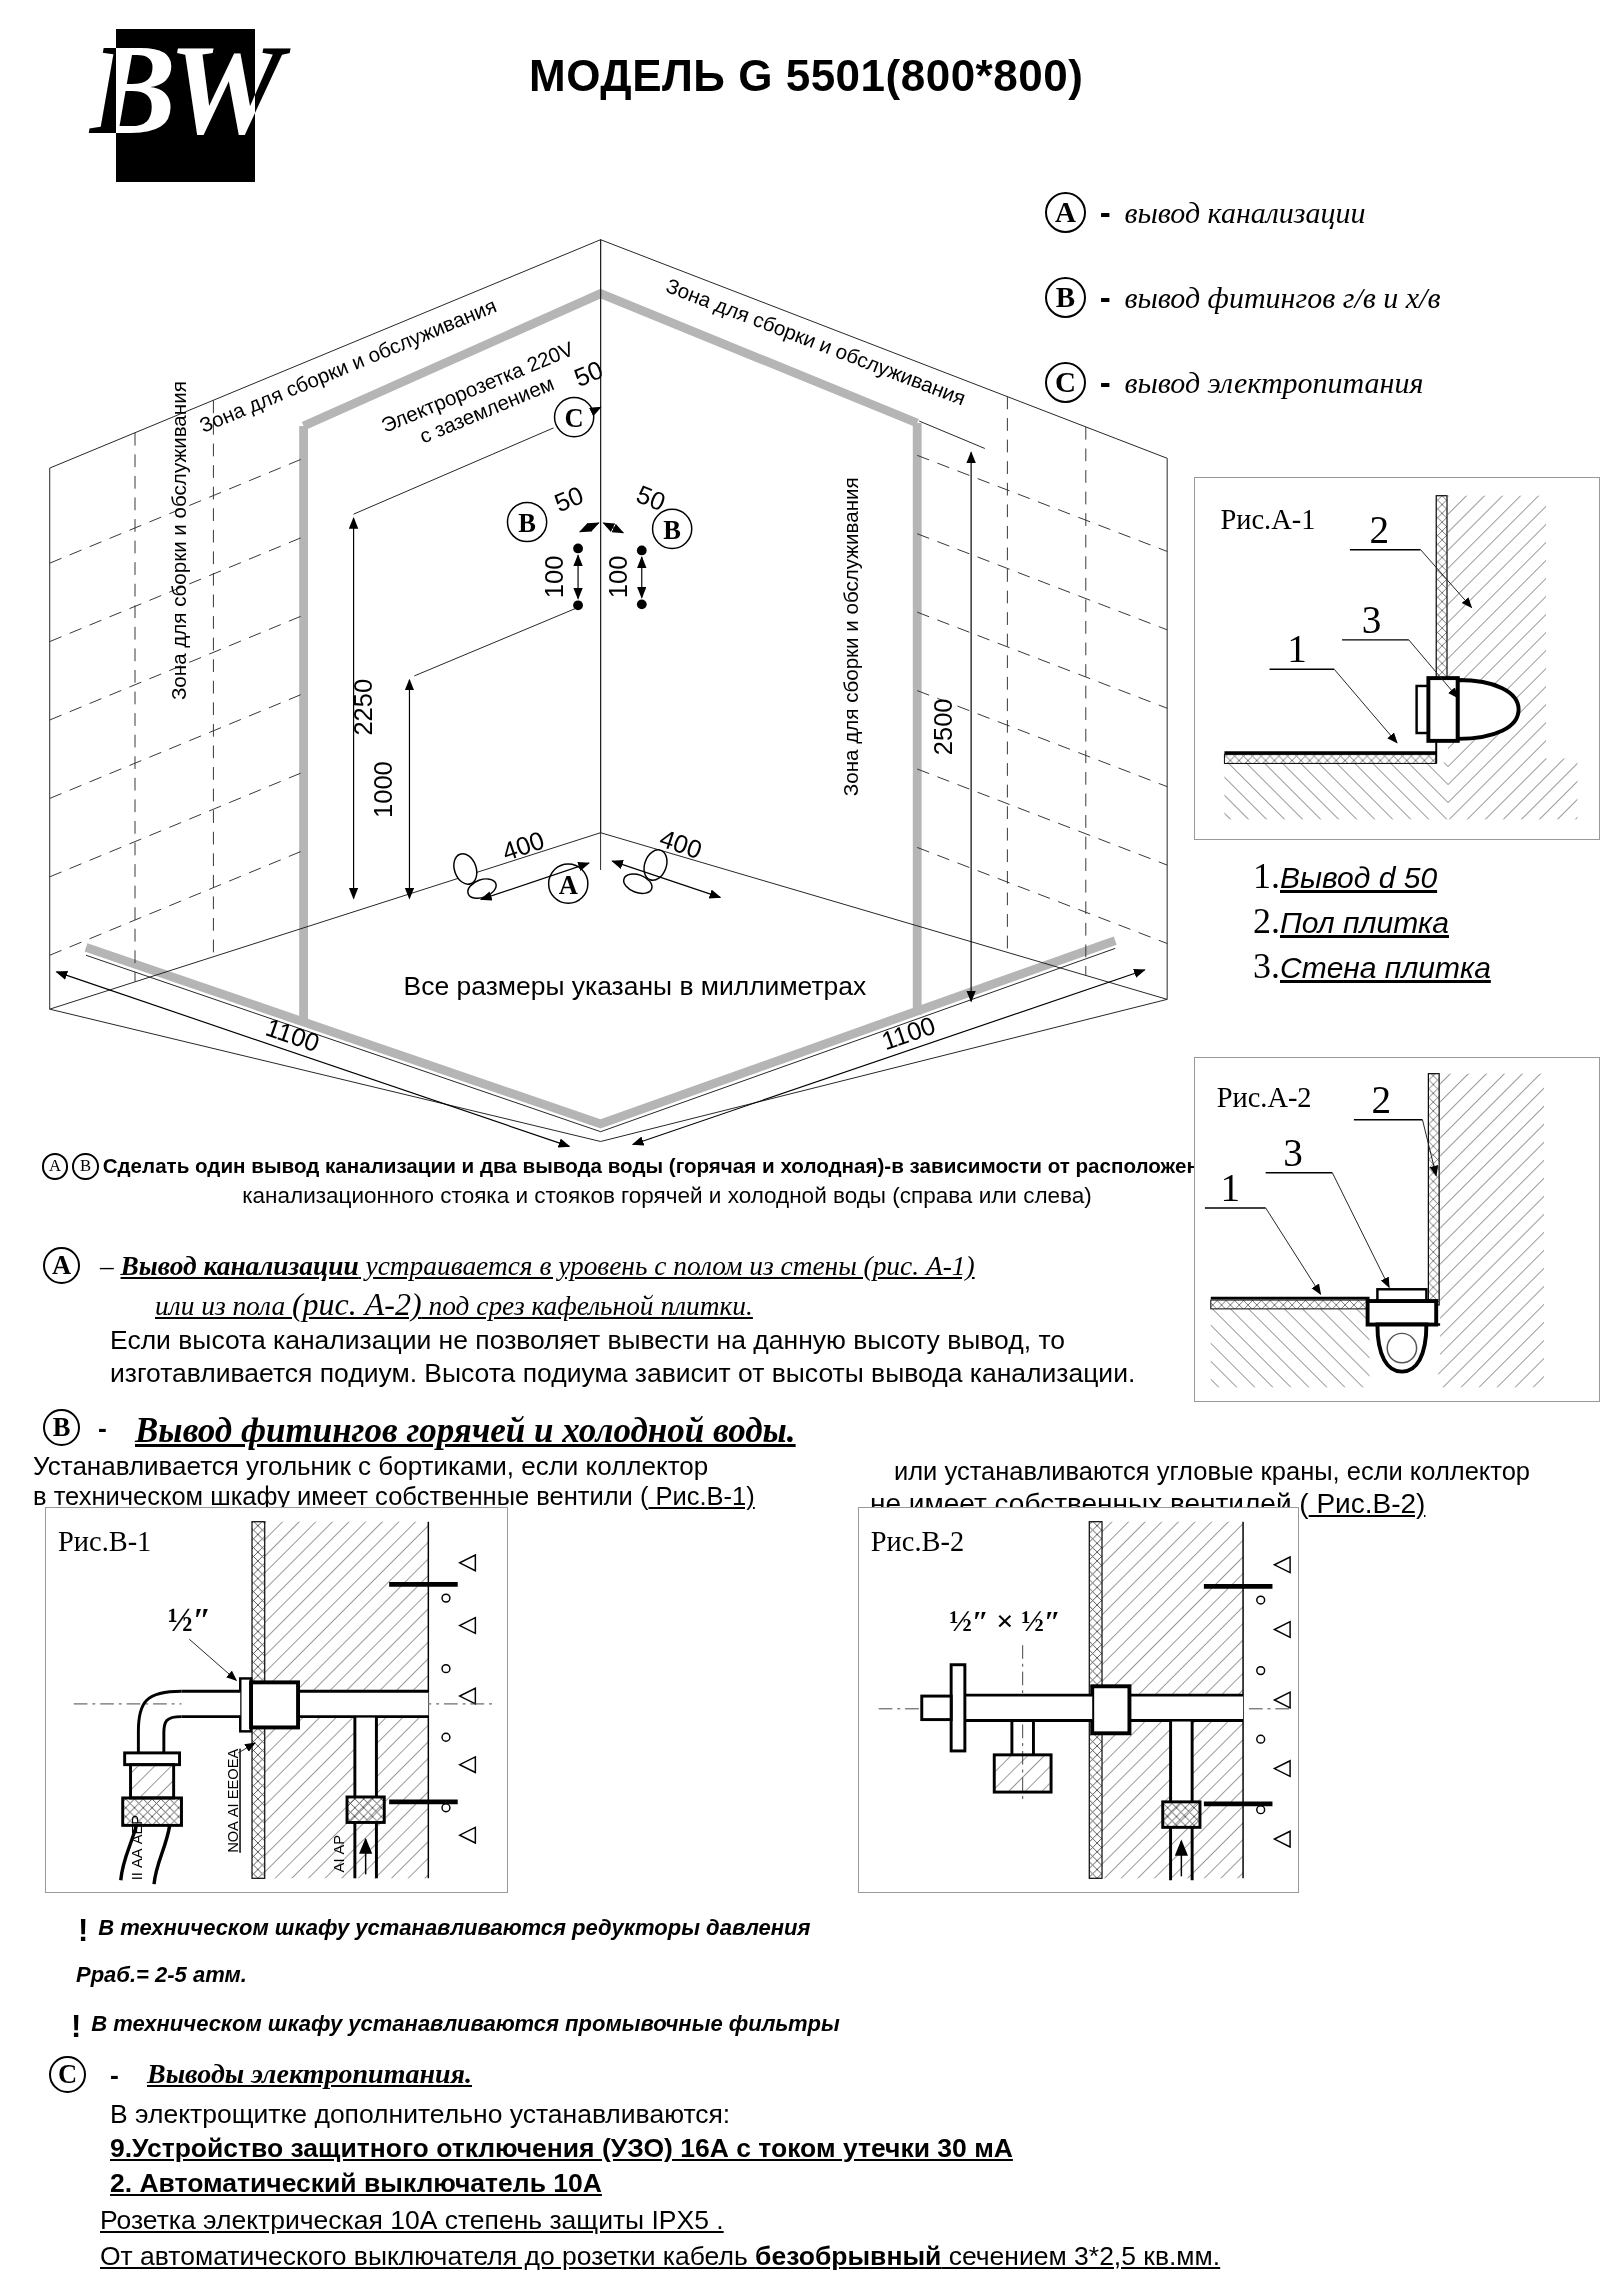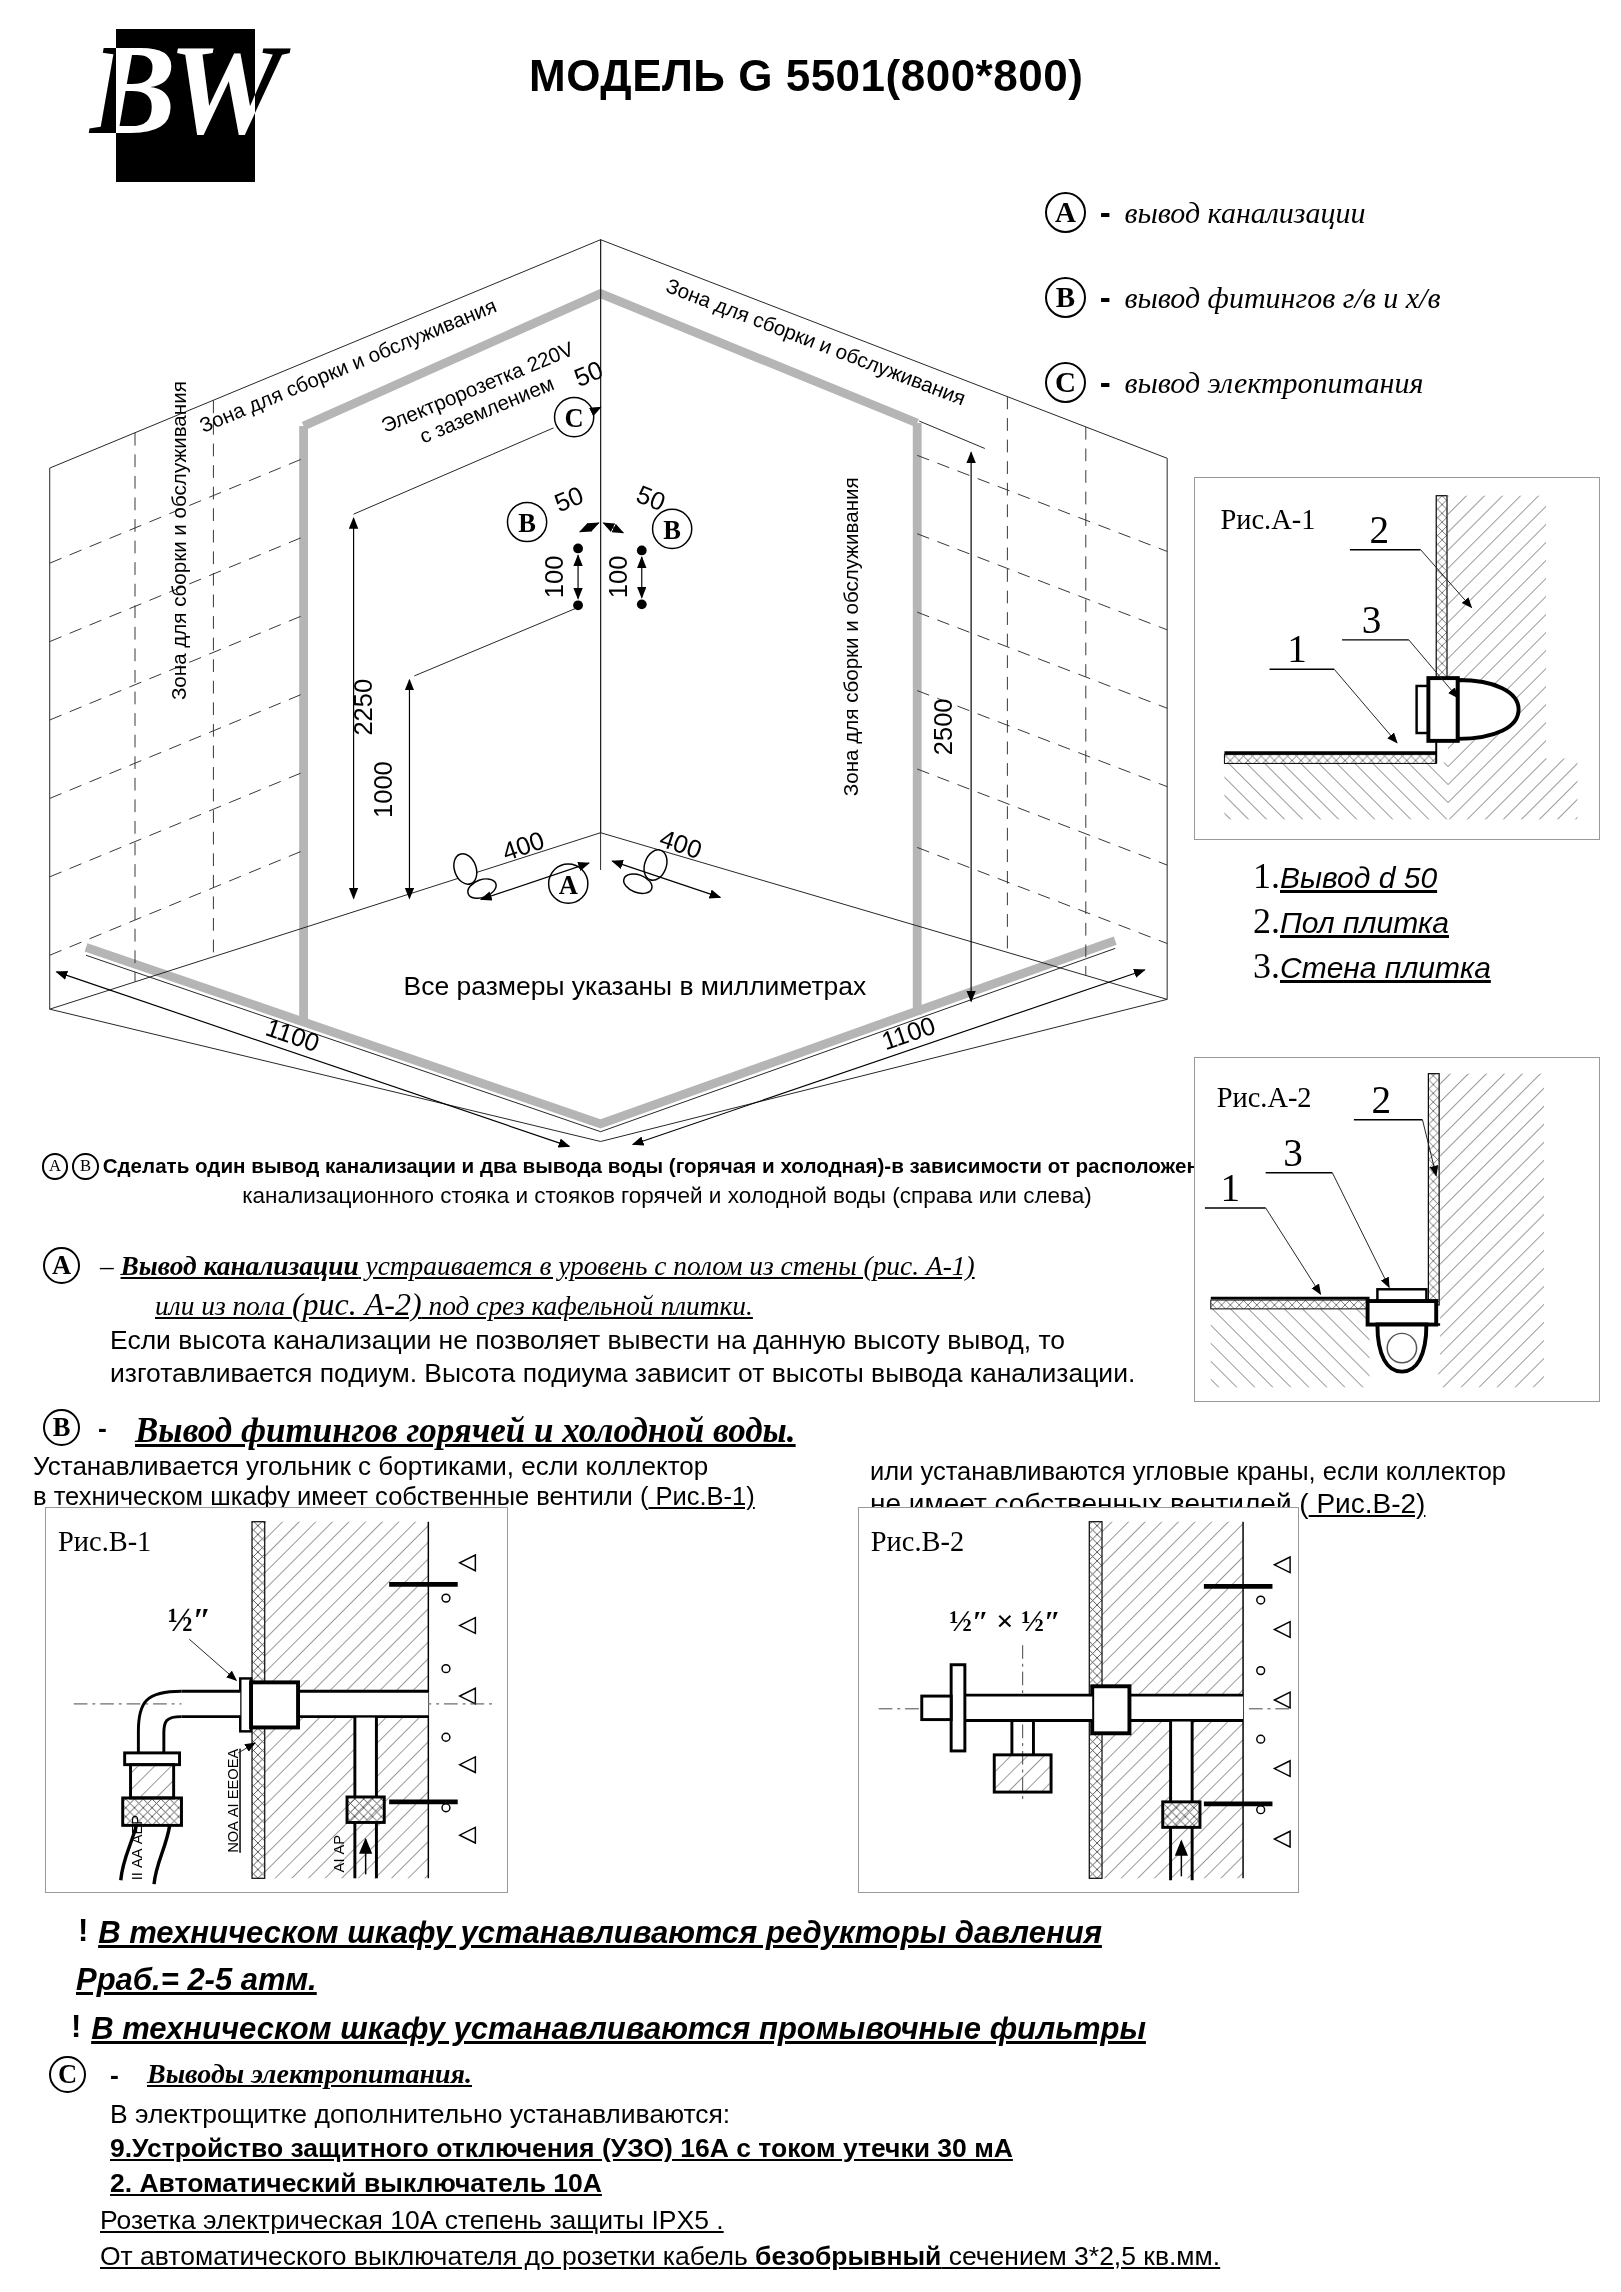--- a/index.html
+++ b/index.html
@@ -26,21 +26,21 @@
   .u{text-decoration:underline}
   .b{font-weight:bold}
   .sect-circ{position:absolute;width:37px;height:37px;font-size:26.5px}
   .para{position:absolute;font-size:26.5px;white-space:nowrap}
   .footnote{position:absolute;left:118px;top:1153px;width:1098px;text-align:center}
   .fn1{display:flex;align-items:center;justify-content:center;gap:3.9px;font-size:20.6px;font-weight:bold;white-space:nowrap}
   .fn1 .circ{width:26.5px;height:26.5px;font-size:16.7px;font-weight:normal;flex:0 0 auto}
   .fn2{font-size:22.5px;margin-top:3.9px}
   .warn{position:absolute;display:flex;gap:9.8px;align-items:flex-start;white-space:nowrap}
   .warn .bang{font-size:31px;font-weight:bold;line-height:1}
-  .warn .wtxt{font-size:31px;font-weight:bold;font-style:italic;text-decoration:underline}
+  .warn .wtxt{font-size:22px;font-weight:bold;font-style:italic;}
   
   svg text{font-family:"Liberation Sans",sans-serif;fill:#000}
   svg .ser{font-family:"Liberation Serif",serif}
   .ln{stroke:#222;stroke-width:1;fill:none}
   .ln15{stroke:#000;stroke-width:1.5;fill:none}
   .ln3{stroke:#000;stroke-width:3;fill:none}
   .dsh{stroke:#333;stroke-width:1;stroke-dasharray:13 9;fill:none}
   .dd{stroke:#444;stroke-width:1;stroke-dasharray:14 5 3 5;fill:none}
   .gray{stroke:#b5b5b5;stroke-width:9;fill:none}
   .dim{stroke:#000;stroke-width:1.2;fill:none}
@@ -335,21 +335,21 @@
   <div class="para" style="left:110px;top:1325px">Если высота канализации не позволяет вывести на данную высоту вывод, то</div>
   <div class="para" style="left:110px;top:1358px">изготавливается подиум. Высота подиума зависит от высоты вывода канализации.</div>
 
   <div class="sect-circ circ" style="left:43px;top:1409px">B</div>
   <div class="para" style="left:98px;top:1413px;font-weight:bold">-</div>
   <div class="para ser-i u b" style="left:135px;top:1411px;font-size:35px">Вывод фитингов горячей и холодной воды.</div>
   <div class="para" style="left:33px;top:1451px;font-size:26px">Устанавливается угольник с бортиками,  если коллектор</div>
   <div class="para" style="left:33px;top:1482px;font-size:25.5px">
     <span>в техническом шкафу имеет собственные вентили (</span><span class="u"> Рис.В-1)</span>
   </div>
-  <div class="para" style="left:870px;top:1457px;font-size:25.5px">или  устанавливаются угловые краны, если коллектор</div>
+  <div class="para" style="left:894px;top:1457px;font-size:25.5px">или  устанавливаются угловые краны, если коллектор</div>
   <div class="para" style="left:870px;top:1488px;font-size:28px">
     <span>не имеет собственных вентилей (</span><span class="u"> Рис.В-2)</span>
   </div>
 
   <svg class="figbox" style="left:45px;top:1507px" width="461" height="384" viewBox="0 0 470 392">
     <defs>
       <pattern id="h3" width="12" height="12" patternUnits="userSpaceOnUse" patternTransform="rotate(45)">
           <line x1="0" y1="0" x2="0" y2="12" stroke="#333" stroke-width="1"></line>
         </pattern>
       <pattern id="t3" width="9" height="9" patternUnits="userSpaceOnUse">

